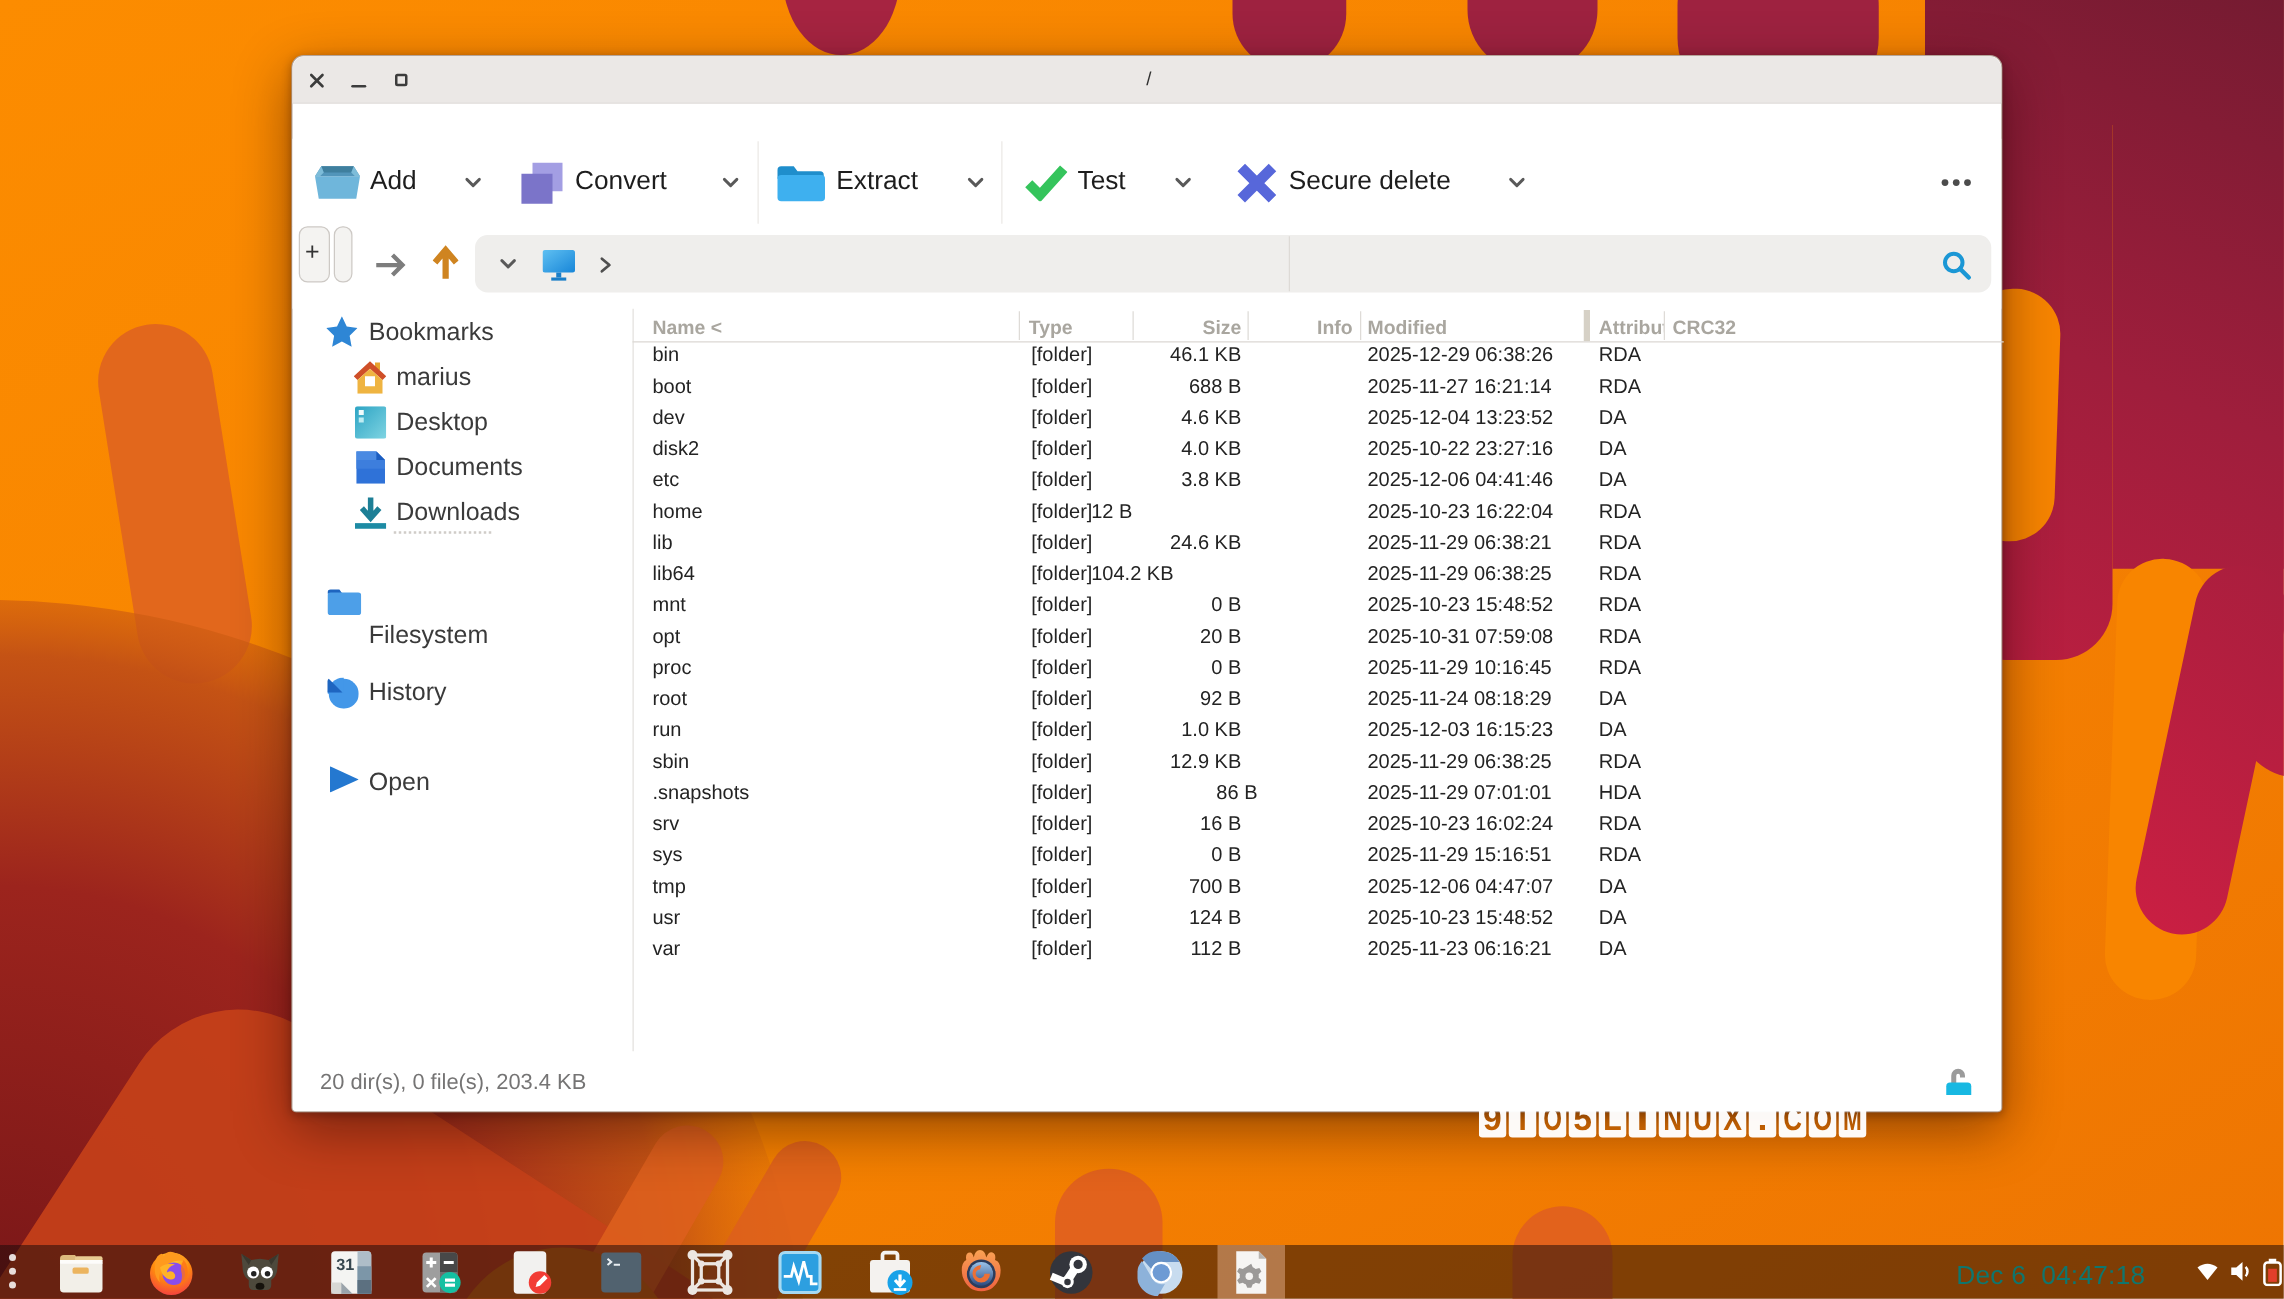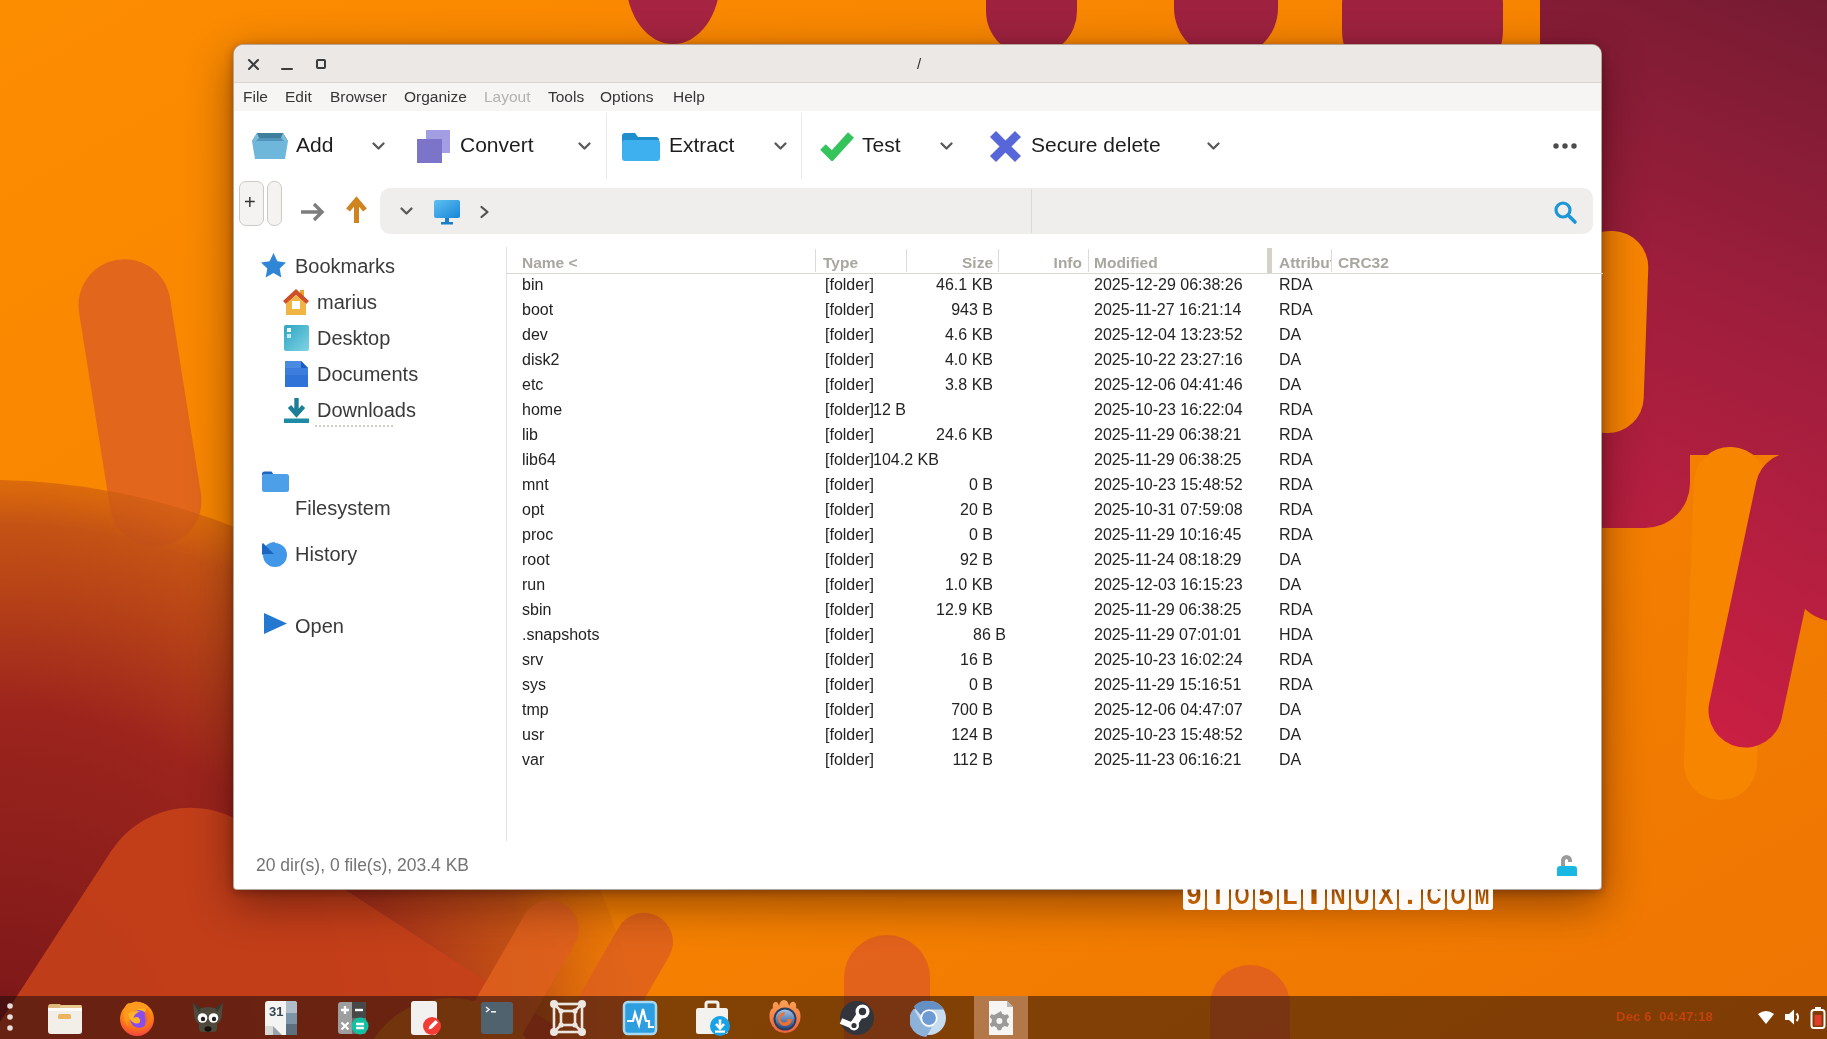--- a/index.html
+++ b/index.html
@@ -77,30 +77,20 @@
  <rect x="1732" y="450" width="74" height="300" rx="37" fill="url(#tr)" transform="rotate(12 1769 600)"></rect>
 </svg>
 <div class="win">
 <div class="titlebar"></div>
 <svg class="abs" style="left:13px;top:13px" width="13" height="13">
       <path d="M2 2 L11 11 M11 2 L2 11" stroke="#3c3c3c" stroke-width="2.1" stroke-linecap="round"></path>
     </svg>
 <div class="abs" style="left:47px;top:23px;width:12px;height:2.2px;background:#3c3c3c;border-radius:1px"></div>
 <div class="abs" style="left:82px;top:14px;width:10px;height:10px;border:2px solid #3c3c3c;border-radius:2px"></div>
 <div class="abs" style="left:670px;top:10px;width:30px;text-align:center;font-size:15px;color:#303030">/</div>
-<div class="menubar">
-      <span style="left:9px;color:#363636">File</span>
-      <span style="left:51px;color:#363636">Edit</span>
-      <span style="left:96px;color:#363636">Browser</span>
-      <span style="left:170px;color:#363636">Organize</span>
-      <span style="left:250px;color:#b3b1ae">Layout</span>
-      <span style="left:314px;color:#363636">Tools</span>
-      <span style="left:366px;color:#363636">Options</span>
-      <span style="left:439px;color:#363636">Help</span>
-    </div>
 <div class="toolbar"></div>
 <svg class="abs" style="left:16px;top:87px" width="40" height="29">
       <polygon points="2,9 38,9 35,27 5,27" fill="#6fb6db"></polygon>
       <polygon points="7,1 33,1 38,9 2,9" fill="#5295ba"></polygon>
       <polygon points="7,1 33,1 31,6 9,6" fill="#3f7f9e"></polygon>
       <polygon points="2,9 7,1 9,6 6,9" fill="#7dbcd9"></polygon>
       <polygon points="38,9 33,1 31,6 34,9" fill="#7dbcd9"></polygon>
     </svg>
 <div class="tlabel" style="left:62px">Add</div>
 <svg class="abs" style="left:137px;top:96px" width="15" height="10">
@@ -245,21 +235,21 @@
 <div class="row abs" style="left:0;top:231px;width:100%;height:25px">
       <span style="left:288px">bin</span>
       <span style="left:591px">[folder]</span>
       <span style="left:639px;width:120px;text-align:right">46.1 KB</span>
       <span style="left:860px">2025-12-29 06:38:26</span>
       <span style="left:1045px">RDA</span>
     </div>
 <div class="row abs" style="left:0;top:256px;width:100%;height:25px">
       <span style="left:288px">boot</span>
       <span style="left:591px">[folder]</span>
-      <span style="left:639px;width:120px;text-align:right">943 B</span>
+      <span style="left:639px;width:120px;text-align:right">688 B</span>
       <span style="left:860px">2025-11-27 16:21:14</span>
       <span style="left:1045px">RDA</span>
     </div>
 <div class="row abs" style="left:0;top:281px;width:100%;height:25px">
       <span style="left:288px">dev</span>
       <span style="left:591px">[folder]</span>
       <span style="left:639px;width:120px;text-align:right">4.6 KB</span>
       <span style="left:860px">2025-12-04 13:23:52</span>
       <span style="left:1045px">DA</span>
     </div>
@@ -550,21 +540,21 @@
     <circle cx="19" cy="19" r="6.9" fill="#6e9bd4"></circle>
   </svg>
 <svg class="abs" style="left:982px;top:999px" width="38" height="38" viewBox="0 0 38 38">
     <path d="M7 2 h18 l6 6 v28 h-24 z" fill="#f6f5f3"></path>
     <path d="M25 2 l6 6 h-6 z" fill="#b9b5b0"></path>
     <g fill="#9c9a98">
       <path d="M19 12 l1.2 2.8 a6.5 6.5 0 0 1 2.3 1.3 l3 -.8 l1.6 2.8 l-2.2 2.2 a6.5 6.5 0 0 1 0 2.6 l2.2 2.2 l-1.6 2.8 l-3 -.8 a6.5 6.5 0 0 1 -2.3 1.3 l-1.2 2.8 h-3.2 l-1.2 -2.8 a6.5 6.5 0 0 1 -2.3 -1.3 l-3 .8 l-1.6 -2.8 l2.2 -2.2 a6.5 6.5 0 0 1 0 -2.6 l-2.2 -2.2 l1.6 -2.8 l3 .8 a6.5 6.5 0 0 1 2.3 -1.3 z"></path>
     </g>
     <circle cx="17.4" cy="22" r="3" fill="#f6f5f3"></circle>
   </svg>
-<div class="abs" style="left:1565px;top:1009px;width:148px;text-align:right;font-size:13px;font-weight:bold;color:#c2410c;letter-spacing:.2px;white-space:nowrap">Dec 6&nbsp; 04:47:18</div>
+<div class="abs" style="left:1565px;top:1009px;width:148px;text-align:right;font-size:21px;font-weight:normal;color:#0f766e;letter-spacing:.2px;white-space:nowrap">Dec 6&nbsp; 04:47:18</div>
 <svg class="abs" style="left:1756px;top:1008px" width="20" height="18">
     <path d="M10 16 L2 6 Q10 0 18 6 Z" fill="#fff"></path>
   </svg>
 <svg class="abs" style="left:1783px;top:1008px" width="20" height="18">
     <path d="M2 6 h4 l5 -4.5 v15 l-5 -4.5 h-4 z" fill="#fff"></path>
     <path d="M13.5 5.5 a5.5 5.5 0 0 1 0 7.5" stroke="#fff" stroke-width="2" fill="none"></path>
   </svg>
 <svg class="abs" style="left:1810px;top:1006px" width="17" height="23">
     <rect x="5" y="1" width="6" height="3" fill="#fff"></rect>
     <rect x="1.5" y="4" width="13" height="18" rx="2.5" fill="none" stroke="#fff" stroke-width="2"></rect>

